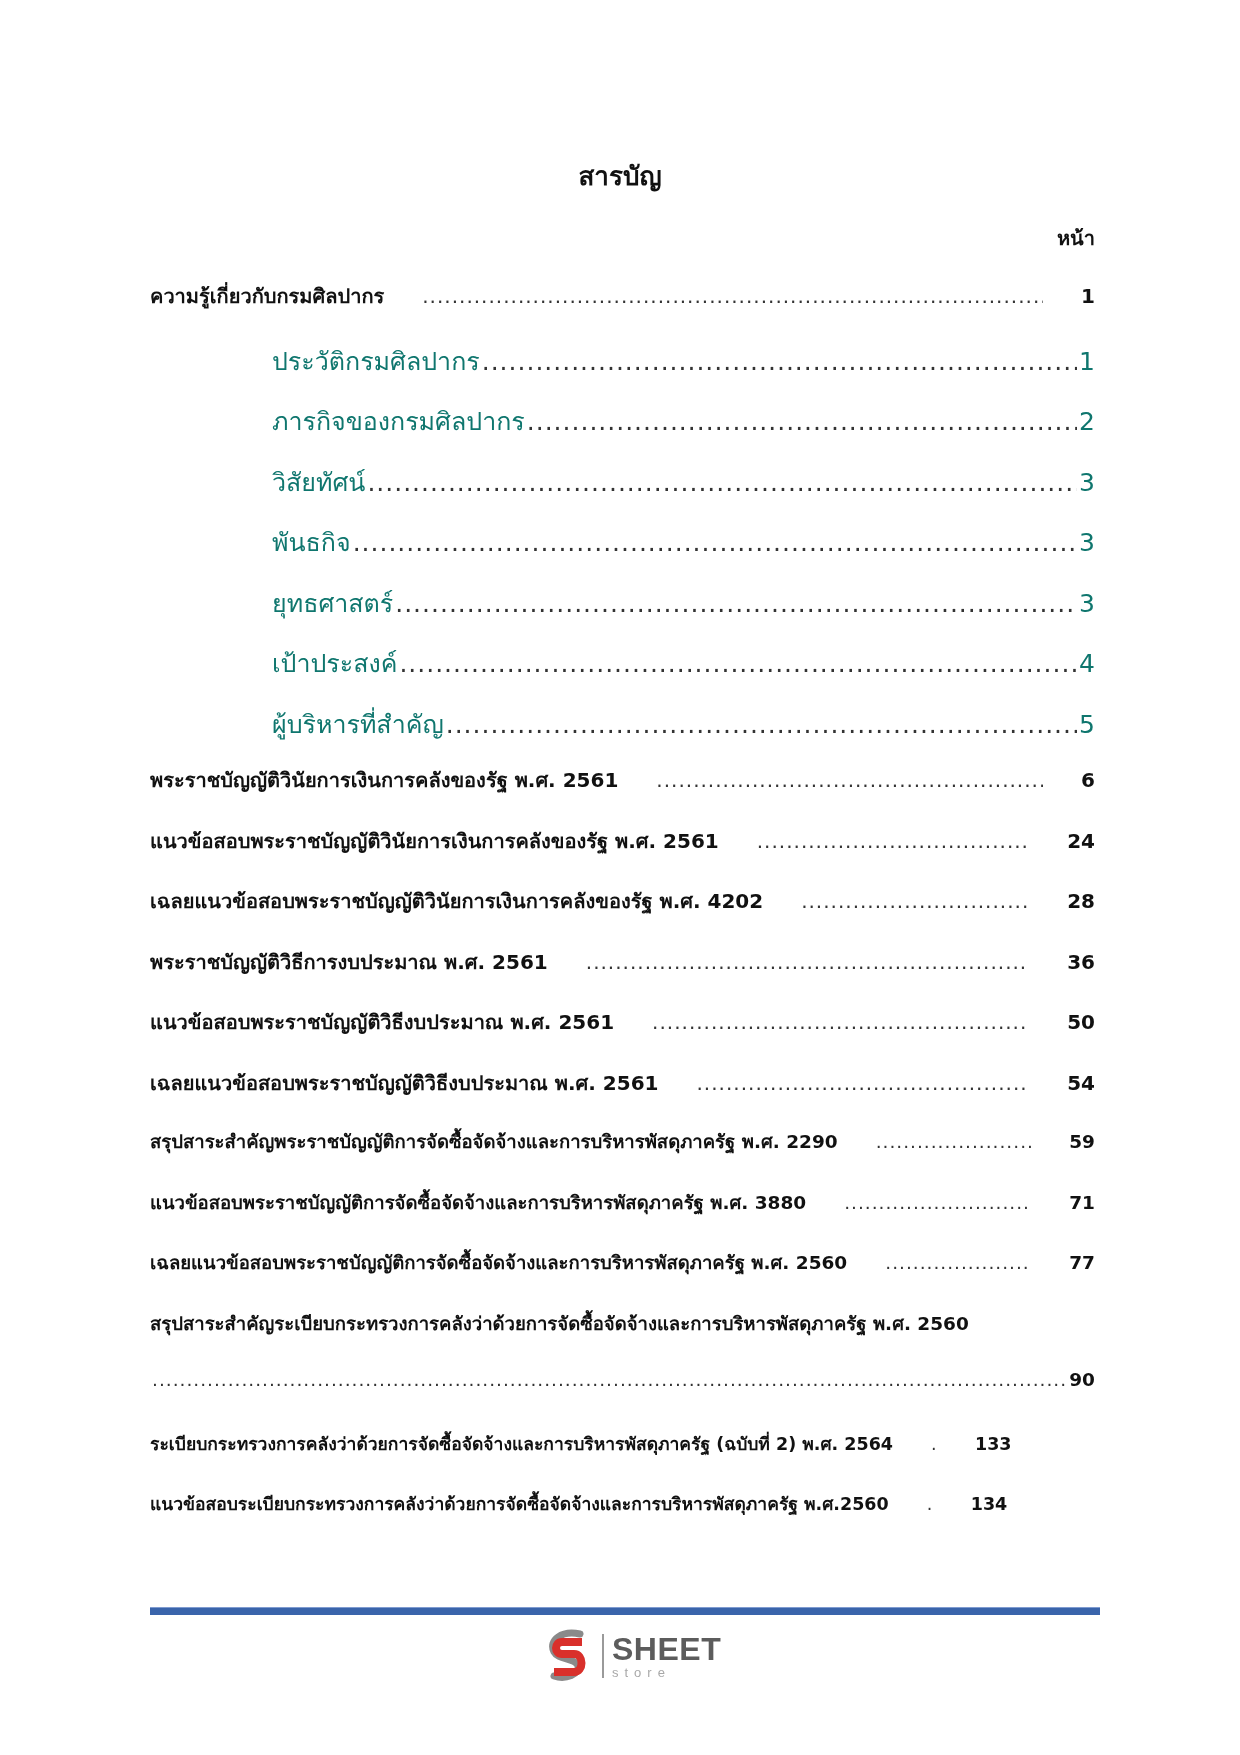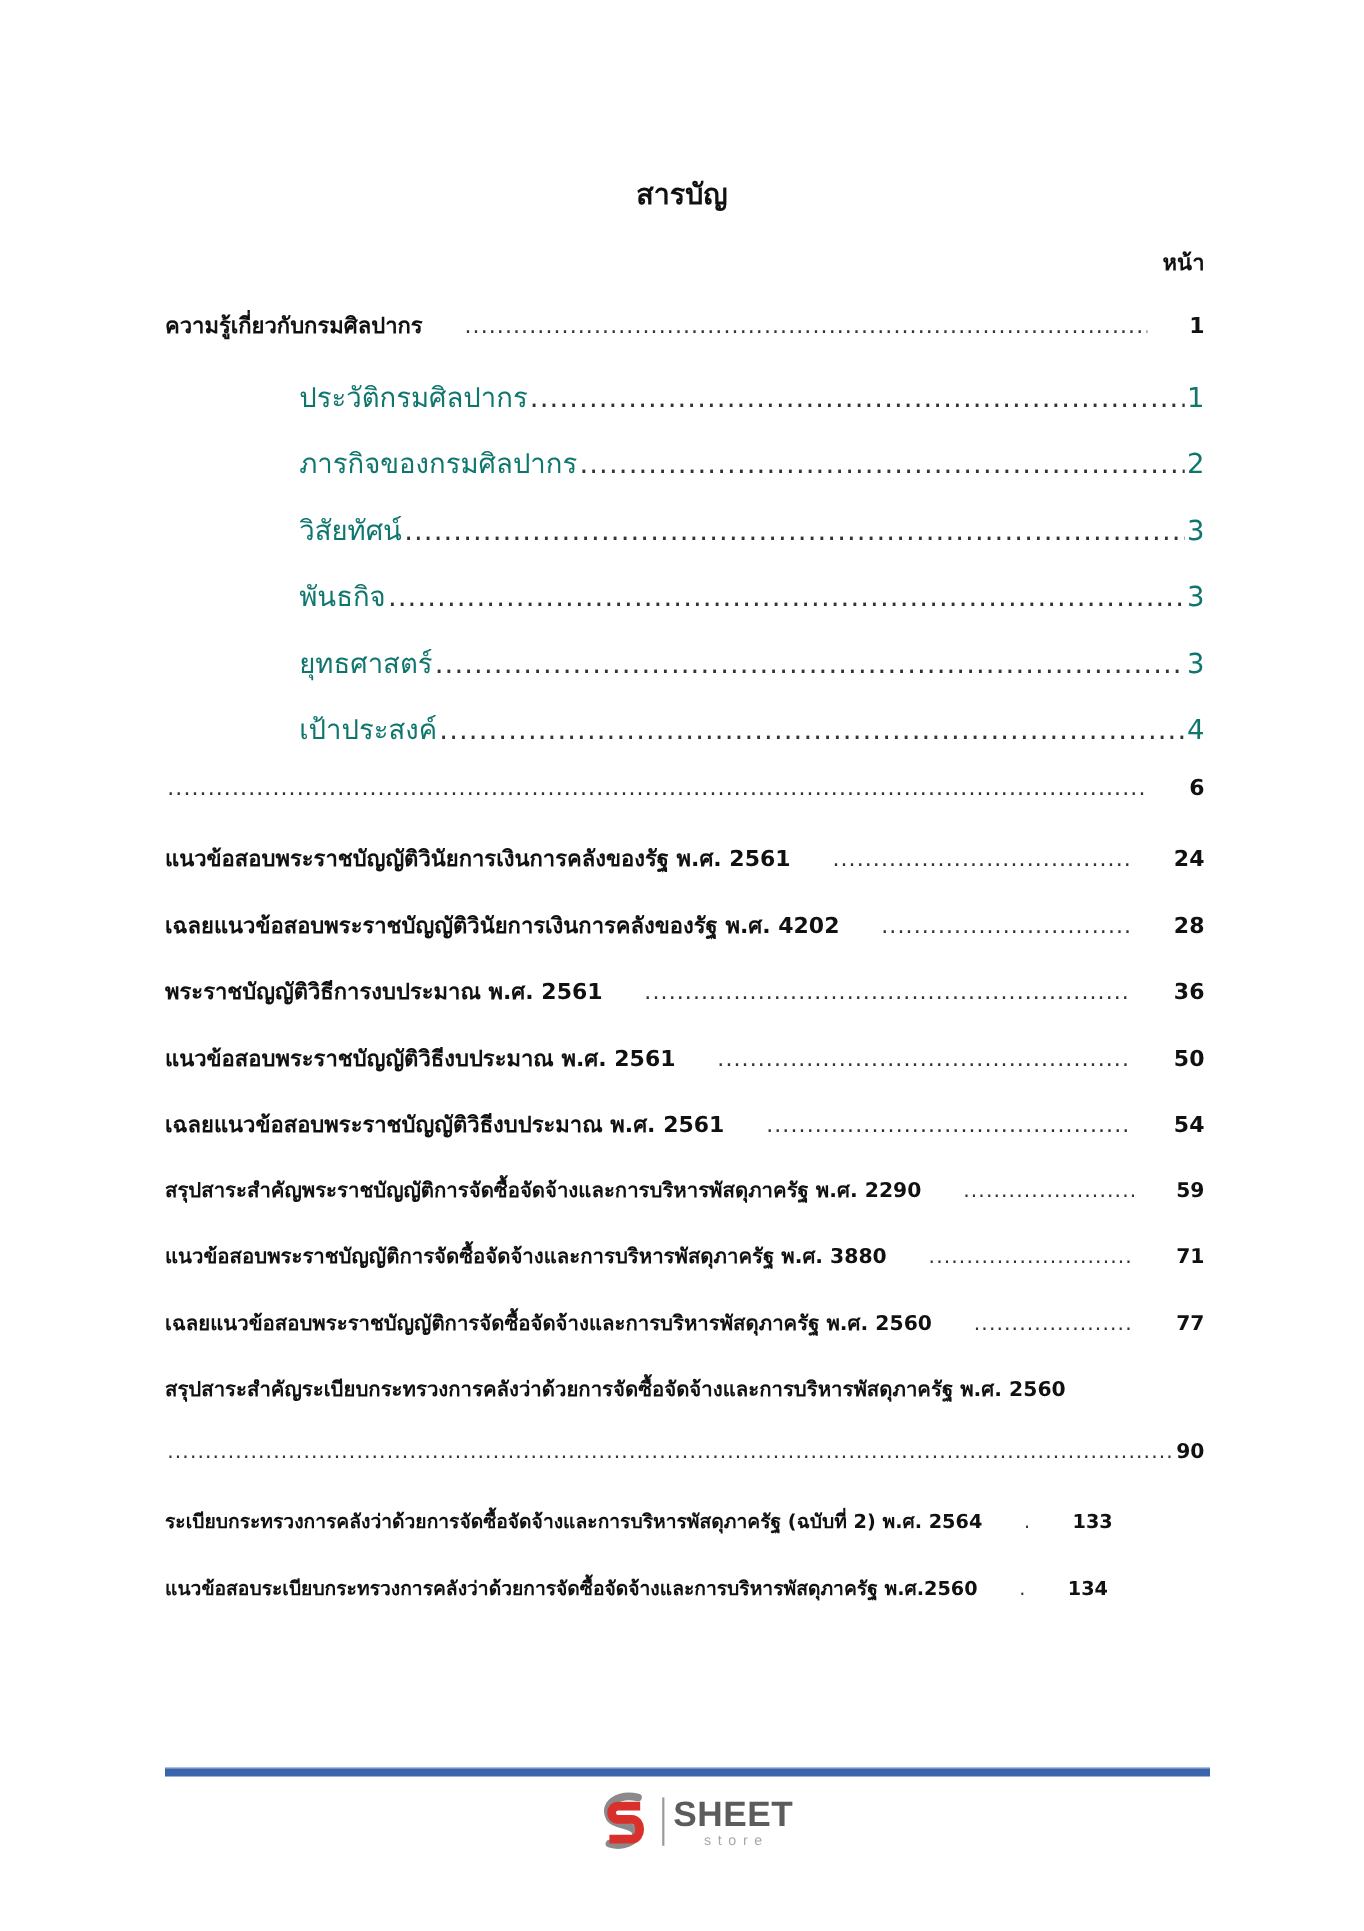--- a/index.html
+++ b/index.html
@@ -105,21 +105,20 @@
       font-size: 32px;
       color: #5c5c5c;
       letter-spacing: 0.5px;
     }
     .logo-sub {
       font-family: "Liberation Sans", sans-serif;
       font-size: 13px;
       color: #a8a8a8;
       letter-spacing: 6px;
       margin-top: 1px;
-      margin-left: 28px;
     }
   </style>
 </head>
 <body>
 
 <div class="page-title">สารบัญ</div>
 <div class="page-col-header">หน้า</div>
 
 <div class="toc">
 
@@ -158,22 +157,28 @@
     <span class="toc-dots"></span>
     <span class="toc-page">3</span>
   </div>
 
   <div class="toc-entry level-2">
     <span class="toc-label">เป้าประสงค์</span>
     <span class="toc-dots"></span>
     <span class="toc-page">4</span>
   </div>
 
-
-  <div class="toc-entry level-1">
+  <div class="toc-entry level-2">
+    <span class="toc-label">ผู้บริหารที่สำคัญ</span>
+    <span class="toc-dots"></span>
+    <span class="toc-page">5</span>
+  </div>
+
+  <div class="toc-entry level-1">
+    <span class="toc-label">พระราชบัญญัติวินัยการเงินการคลังของรัฐ พ.ศ. 2561</span>
     <span class="toc-dots"></span>
     <span class="toc-page">6</span>
   </div>
 
   <div class="toc-entry level-1">
     <span class="toc-label">แนวข้อสอบพระราชบัญญัติวินัยการเงินการคลังของรัฐ พ.ศ. 2561</span>
     <span class="toc-dots"></span>
     <span class="toc-page">24</span>
   </div>
 

